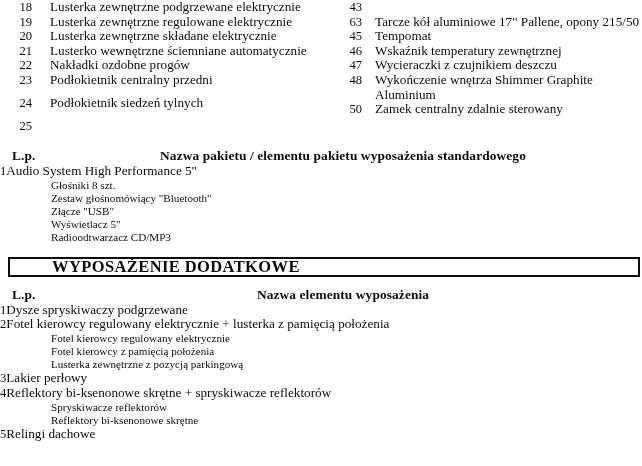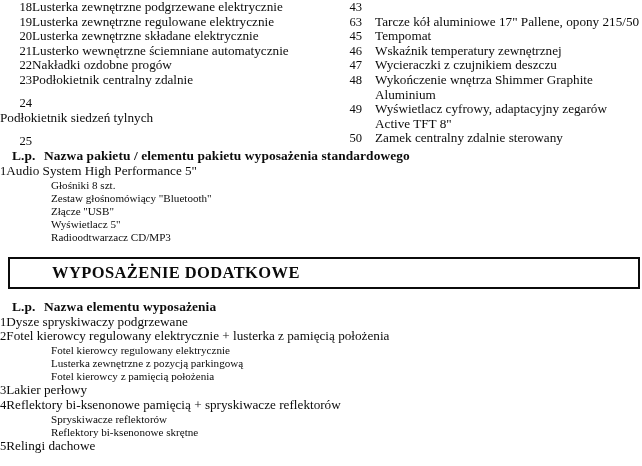--- a/index.html
+++ b/index.html
@@ -47,62 +47,63 @@
     text-align: right;
     font-size: 12.6px;
     font-variant-numeric: lining-nums;
   }
   .row .txt {
     flex: 1 1 auto;
   }
 
   
   .col-left .row .num { width: 32px; }
-  .col-left .row .txt { padding-left: 0; }
+  .col-left .row .txt { padding-left: 18px; }
 
   
   .col-right .row .num { width: 32px; }
   .col-right .row .txt { padding-left: 13px; }
 
-  .row.tall { line-height: 14.6px; padding-top: 8.5px; flex-direction: column; }
+  .row.tall { line-height: 14.6px; padding-top: 8.5px; }
 
   
   .table-head {
     display: flex;
     align-items: flex-start;
     font-weight: bold;
     font-size: 13.4px;
     line-height: 16px;
     letter-spacing: 0.1px;
   }
   .table-head .num {
     flex: 0 0 auto;
     width: 32px;
     text-align: left;
     padding-left: 12px;
     box-sizing: border-box;
   }
   .table-head .txt {
     flex: 1 1 auto;
     padding-left: 12px;
+    text-align: center;
   }
 
   
   .subrow {
     font-size: 11.1px;
     line-height: 13.2px;
     padding-left: 51px;
   }
 
   
   .section-box {
     box-sizing: border-box;
     margin: 0 2px 0 8px;
     border: 2.5px solid #0b0b0b;
-    height: 32px;
+    height: 20px;
     display: flex;
     align-items: center;
   }
   .section-box .section-title {
     font-weight: bold;
     font-size: 16.5px;
     letter-spacing: 0.4px;
     padding-left: 42px;
   }
   .spacer-10 { height: 10px; }
@@ -131,21 +132,21 @@
       <div class="row">
         <span class="num">21</span>
         <span class="txt">Lusterko wewnętrzne ściemniane automatycznie</span>
       </div>
       <div class="row">
         <span class="num">22</span>
         <span class="txt">Nakładki ozdobne progów</span>
       </div>
       <div class="row">
         <span class="num">23</span>
-        <span class="txt">Podłokietnik centralny zdalnie</span>
+        <span class="txt">Podłokietnik centralny przedni</span>
       </div>
       <div class="row tall">
         <span class="num">24</span>
         <span class="txt">Podłokietnik siedzeń tylnych</span>
       </div>
       <div class="row tall">
         <span class="num">25</span>
       </div>
     </div>
 
@@ -165,24 +166,20 @@
         <span class="num">46</span>
         <span class="txt">Wskaźnik temperatury zewnętrznej</span>
       </div>
       <div class="row">
         <span class="num">47</span>
         <span class="txt">Wycieraczki z czujnikiem deszczu</span>
       </div>
       <div class="row">
         <span class="num">48</span>
         <span class="txt">Wykończenie wnętrza Shimmer Graphite Aluminium</span>
-      </div>
-      <div class="row">
-        <span class="num">49</span>
-        <span class="txt">Wyświetlacz cyfrowy, adaptacyjny zegarów Active TFT 8"</span>
       </div>
       <div class="row">
         <span class="num">50</span>
         <span class="txt">Zamek centralny zdalnie sterowany</span>
       </div>
     </div>
 
   </div>
 
   <div>
@@ -219,31 +216,31 @@
     <div class="row">
       <span class="num">1</span>
       <span class="txt">Dysze spryskiwaczy podgrzewane</span>
     </div>
 
     <div class="row">
       <span class="num">2</span>
       <span class="txt">Fotel kierowcy regulowany elektrycznie + lusterka z pamięcią położenia</span>
     </div>
     <div class="subrow">Fotel kierowcy regulowany elektrycznie</div>
+    <div class="subrow">Fotel kierowcy z pamięcią położenia</div>
     <div class="subrow">Lusterka zewnętrzne z pozycją parkingową</div>
-    <div class="subrow">Fotel kierowcy z pamięcią położenia</div>
 
     <div class="row">
       <span class="num">3</span>
       <span class="txt">Lakier perłowy</span>
     </div>
 
     <div class="row">
       <span class="num">4</span>
-      <span class="txt">Reflektory bi-ksenonowe pamięcią + spryskiwacze reflektorów</span>
+      <span class="txt">Reflektory bi-ksenonowe skrętne + spryskiwacze reflektorów</span>
     </div>
     <div class="subrow">Spryskiwacze reflektorów</div>
     <div class="subrow">Reflektory bi-ksenonowe skrętne</div>
 
     <div class="row">
       <span class="num">5</span>
       <span class="txt">Relingi dachowe</span>
     </div>
   </div>
 

